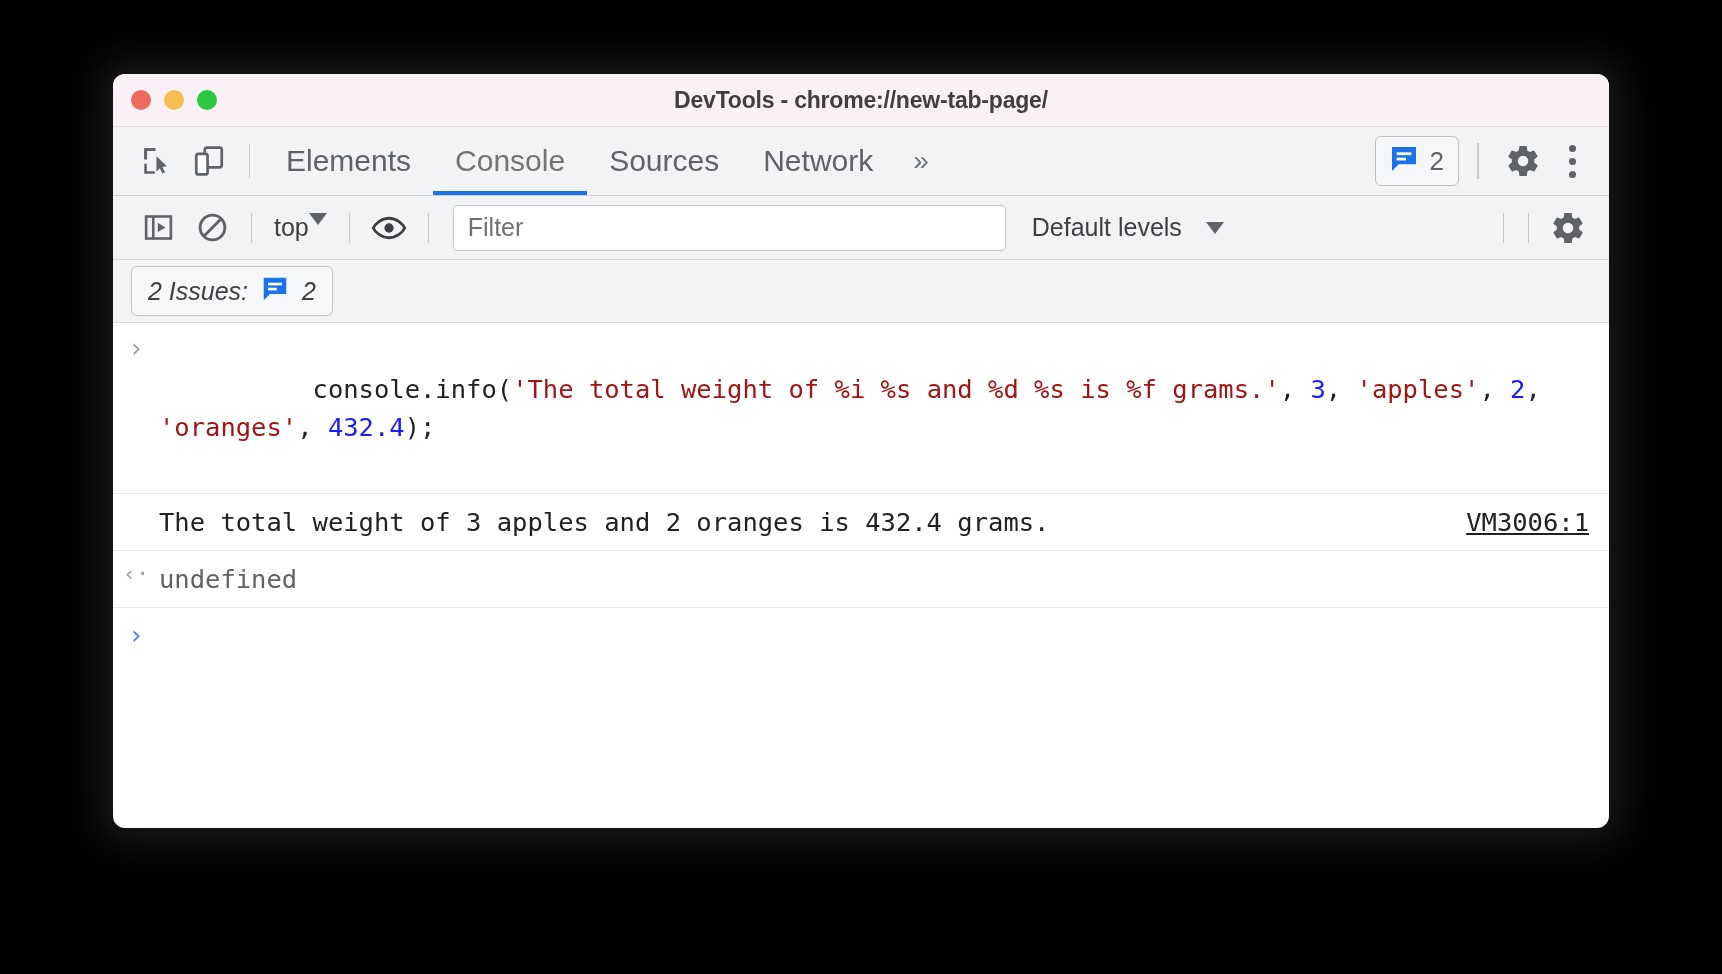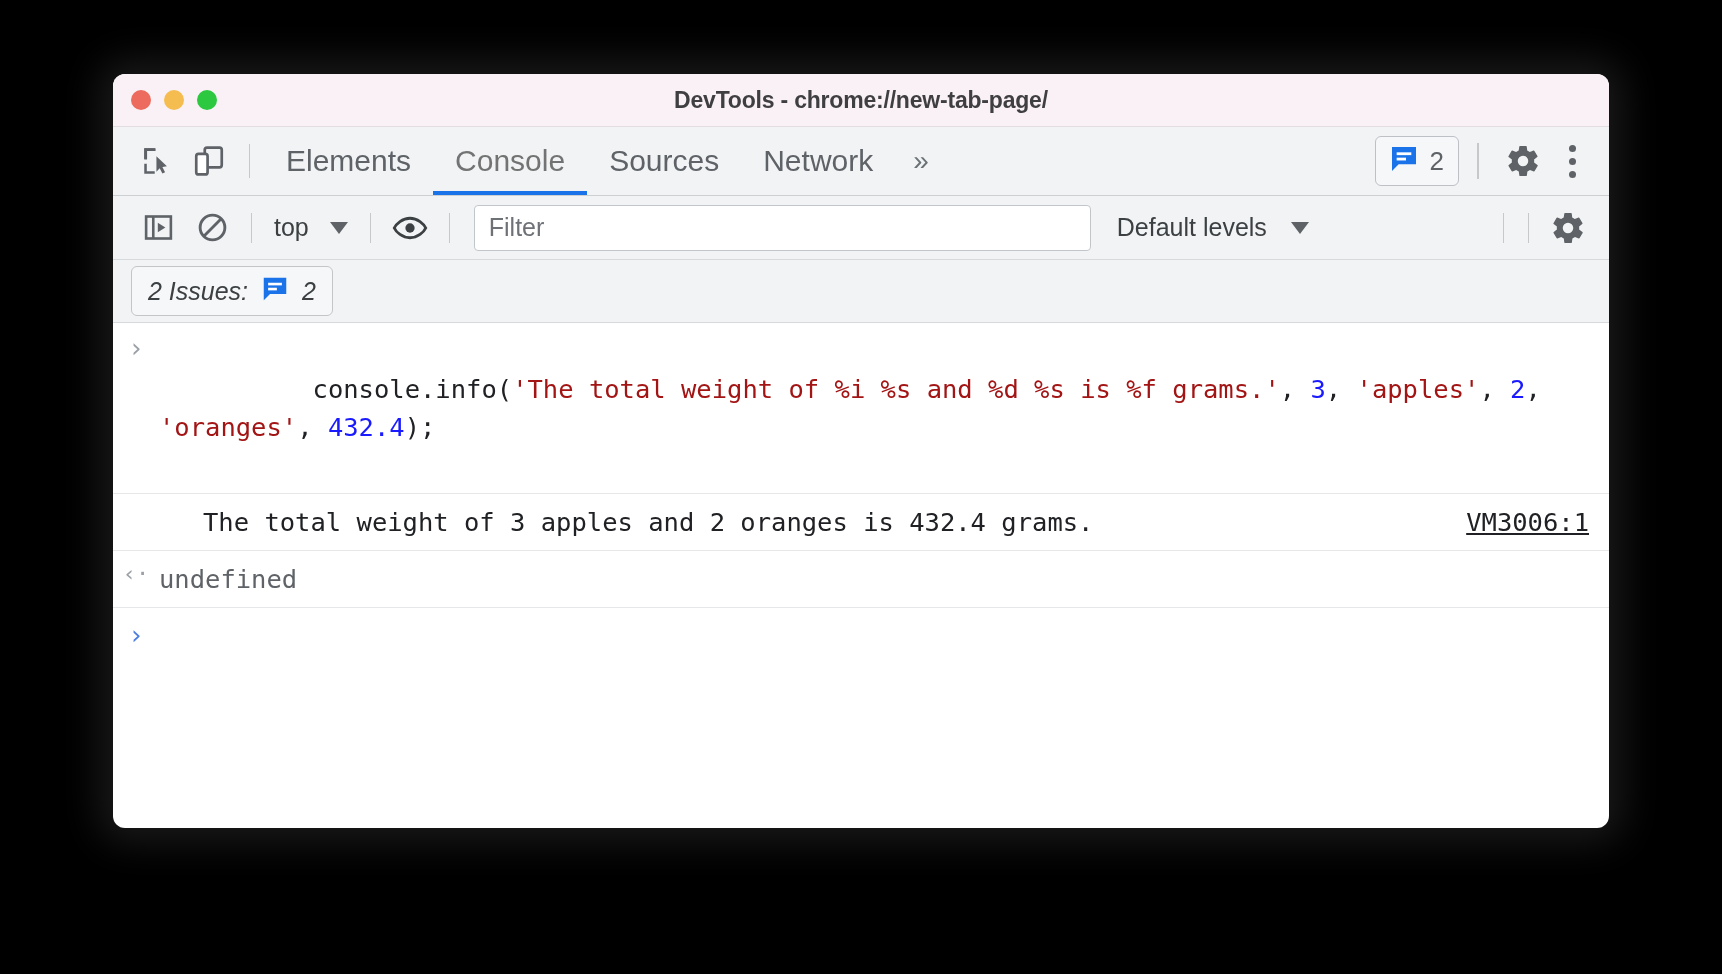--- a/index.html
+++ b/index.html
@@ -177,38 +177,38 @@
   }
   .ct-sep {
     width: 1px;
     height: 30px;
     background: #c6c9cb;
     margin: 0 12px;
     flex: none;
   }
   .ctx-select {
     display: flex;
-    align-items: center;
-    gap: 21px;
+    align-items: flex-start;
+    gap: 0;
     font-size: 25px;
     color: #3c4043;
     padding: 0 10px;
     flex: none;
   }
   .caret {
     width: 0;
     height: 0;
     border-left: 9px solid transparent;
     border-right: 9px solid transparent;
     border-top: 12px solid #5f6368;
     display: block;
   }
   .filter-input {
     flex: none;
-    width: 617px;
+    width: 553px;
     height: 46px;
     background: #ffffff;
     border: 1px solid #c3c6c9;
     border-radius: 4px;
     display: flex;
     align-items: center;
     padding: 0 14px;
     box-sizing: border-box;
     margin-left: 12px;
   }
@@ -289,21 +289,20 @@
     padding-right: 20px;
   }
   .tok-str  { color: #a31515; }
   .tok-num  { color: #1a1aff; }
   .tok-plain{ color: #202124; }
 
   .msg.output .msg-content {
     display: flex;
     justify-content: space-between;
     align-items: baseline;
-    margin-left: 44px;
   }
   .src-link {
     color: #202124;
     text-decoration: underline;
     font-size: 25.5px;
     flex: none;
     margin-left: 24px;
   }
   .msg.result .msg-content { color: #5f6368; }
   .prompt-row {

